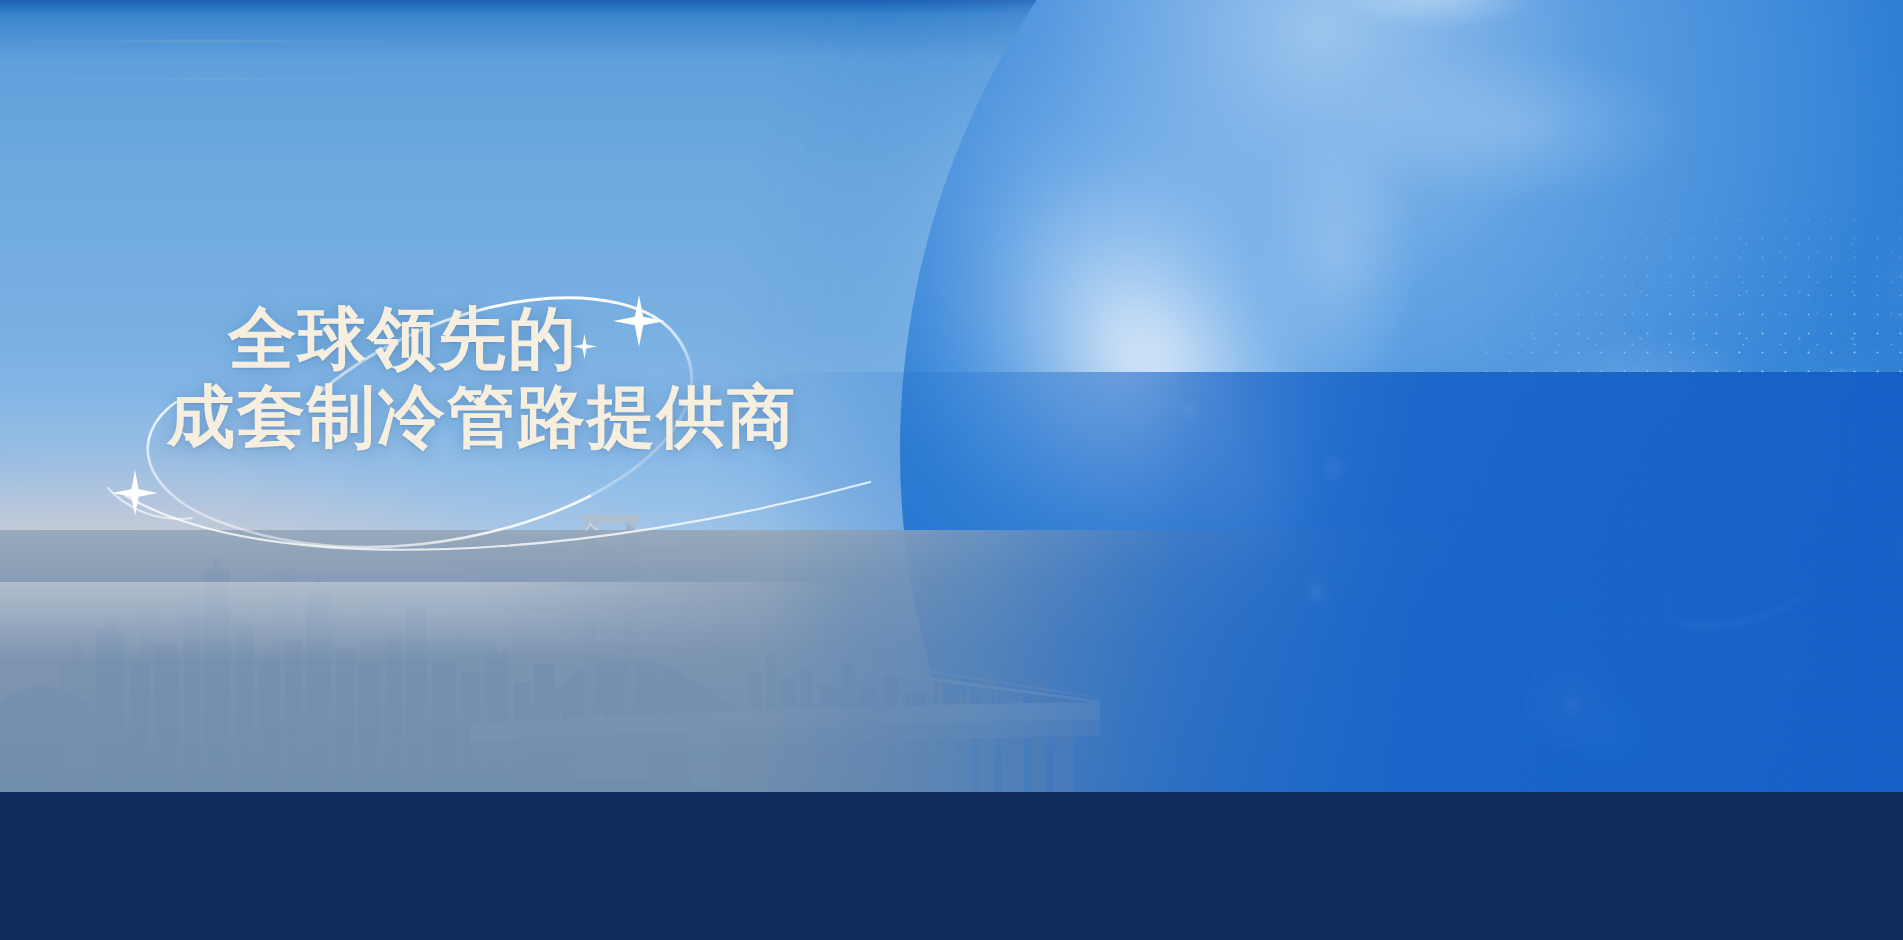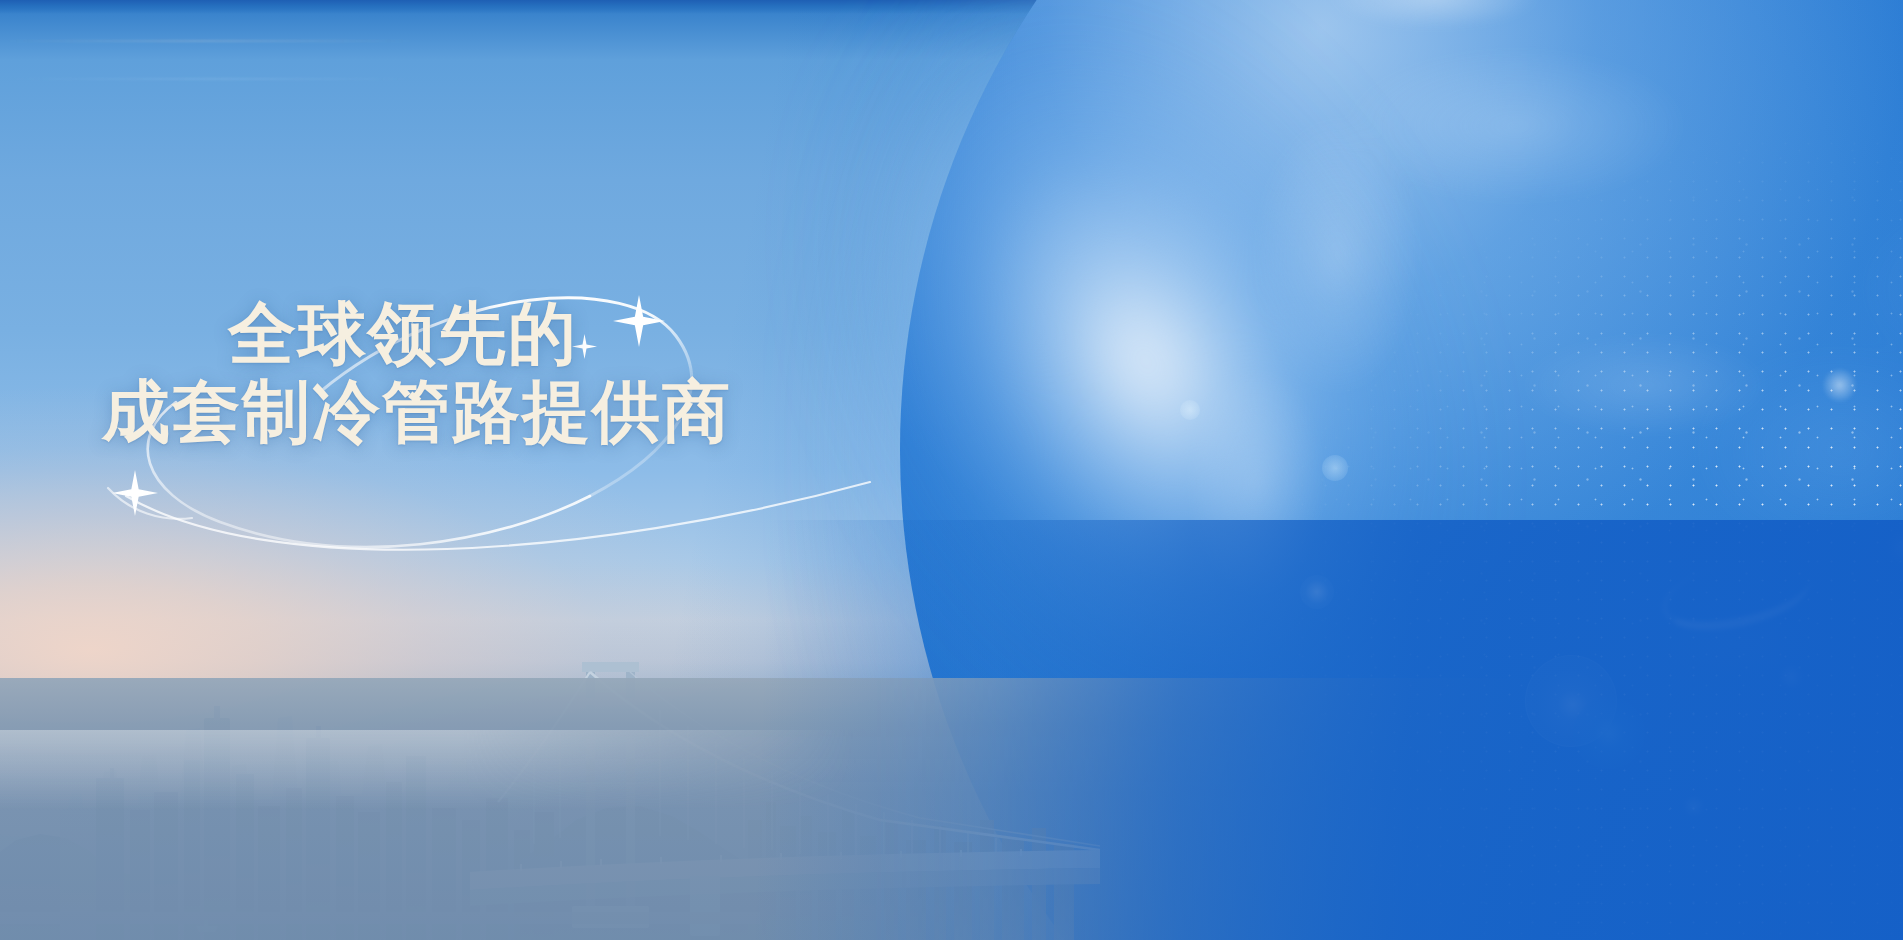--- a/index.html
+++ b/index.html
@@ -2,23 +2,23 @@
 <html lang="zh"><head>
 <meta charset="utf-8">
 <title>Hero Banner</title>
 <style>
   html,body{margin:0;padding:0;background:#0e2d5e;}
   *{box-sizing:border-box;}
 
   #stage{
     position:relative;
     width:1903px;
-    height:940px;
+    height:792px;
     overflow:hidden;
-    font-family:Liberation Mono, monospace;
+    font-family:Liberation Serif, serif;
     background:#3e86d0;
   }
 
   
   .layer{position:absolute;inset:0;pointer-events:none;}
 
   
   #sky-base{
     background:linear-gradient(180deg,
       #2f7bc8 0px,
@@ -280,21 +280,21 @@
     display:block;
     color:#f6efe0;
     font-size:68px;
     line-height:78px;
     font-weight:700;
     letter-spacing:2px;
     white-space:nowrap;
     text-shadow:0 2px 16px rgba(40,90,150,.34), 0 1px 2px rgba(40,90,150,.22);
   }
   #hl-1{margin-left:126px;}
-  #hl-2{margin-left:0;}
+  #hl-2{margin-left:0;text-align:center;}
 </style>
 </head>
 <body>
 
 <div id="stage">
 
   <div class="layer" id="sky-base"></div>
   <div class="layer" id="sky-warm"></div>
   <div class="layer" id="sky-rightwash"></div>
   <div class="layer" id="top-band"></div>

